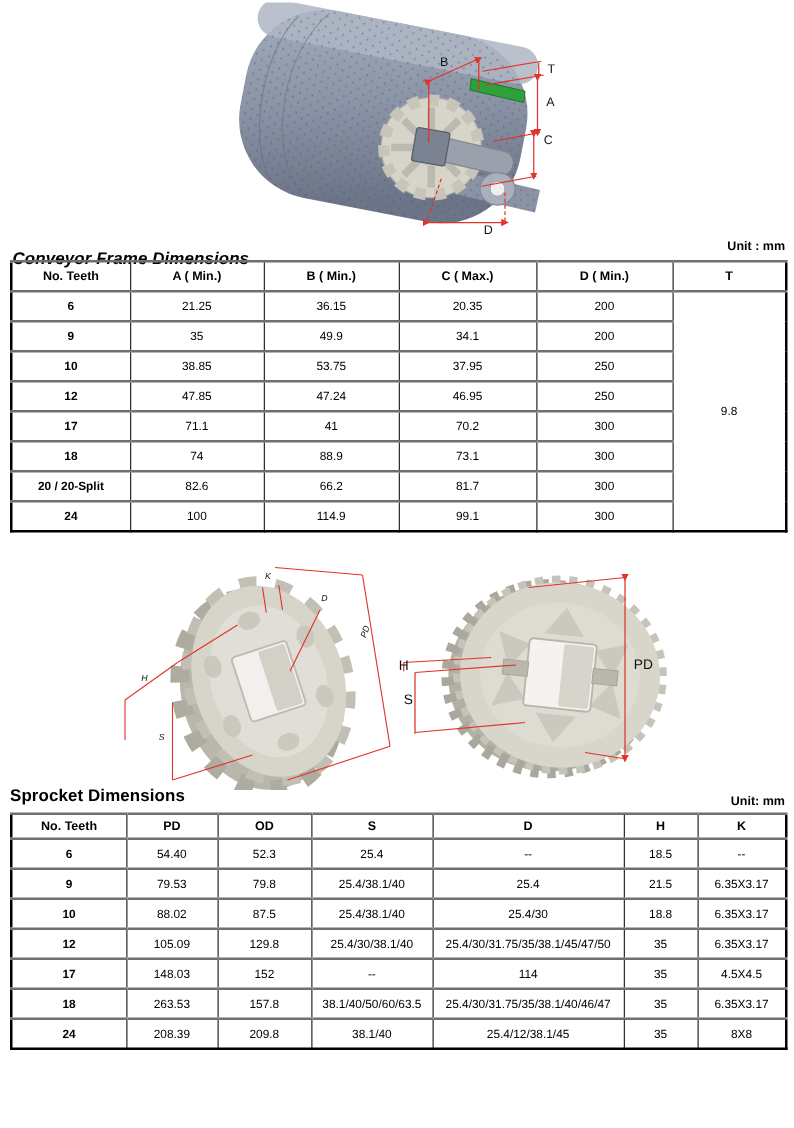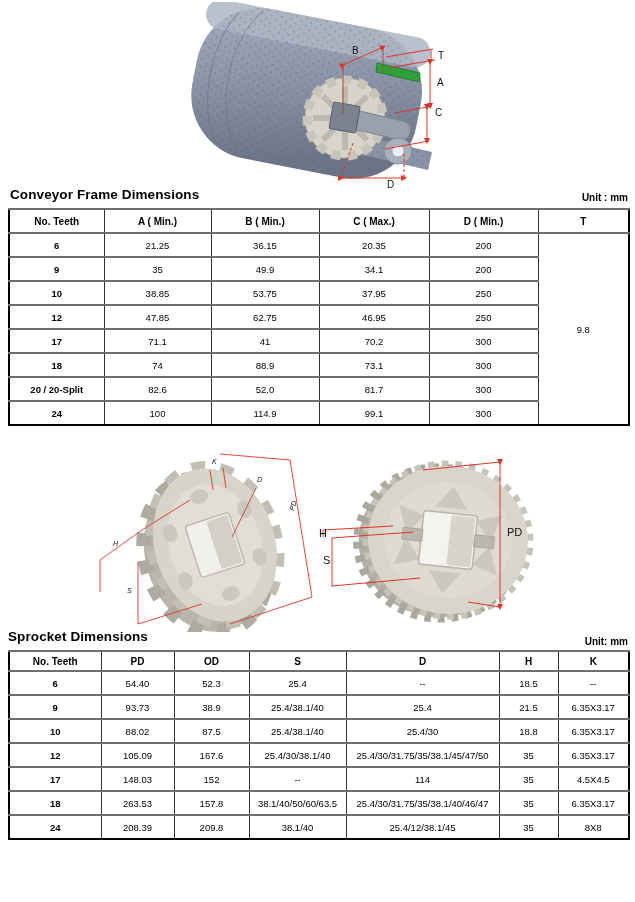--- a/index.html
+++ b/index.html
@@ -100,21 +100,21 @@
       <path d="M151,176 L214,176" marker-start="url(#arr)" marker-end="url(#arr)"></path>
     </g>
   </svg>
   <span class="fig-label" style="left:162px;top:44px;">B</span>
   <span class="fig-label" style="left:248px;top:49px;">T</span>
   <span class="fig-label" style="left:247px;top:76px;">A</span>
   <span class="fig-label" style="left:245px;top:106px;">C</span>
   <span class="fig-label" style="left:197px;top:178px;">D</span>
 </div>
 
-<div class="sec-title" style="left:10px;top:187px;">Conveyor Frame Dimensions</div>
+<div class="sec-title" style="left:10px;top:199px;font-style:italic;">Conveyor Frame Dimensions</div>
 <div class="unit" style="top:192px;">Unit : mm</div>
 
 <table id="frame-table" class="dim-table" style="top:208px;">
   <colgroup>
     <col style="width:95px">
       <col style="width:107px">
       <col style="width:108px">
     <col style="width:110px">
       <col style="width:109px">
       <col style="width:91px">
@@ -148,42 +148,42 @@
       <tr>
         <td class="rowhead">10</td>
         <td>38.85</td>
         <td>53.75</td>
         <td>37.95</td>
         <td>250</td>
       </tr>
       <tr>
         <td class="rowhead">12</td>
         <td>47.85</td>
-        <td>62.75</td>
+        <td>47.24</td>
         <td>46.95</td>
         <td>250</td>
       </tr>
       <tr>
         <td class="rowhead">17</td>
         <td>71.1</td>
         <td>41</td>
         <td>70.2</td>
         <td>300</td>
       </tr>
       <tr>
         <td class="rowhead">18</td>
         <td>74</td>
         <td>88.9</td>
         <td>73.1</td>
         <td>300</td>
       </tr>
       <tr>
         <td class="rowhead">20 / 20-Split</td>
         <td>82.6</td>
-        <td>52.0</td>
+        <td>66.2</td>
         <td>81.7</td>
         <td>300</td>
       </tr>
       <tr>
         <td class="rowhead">24</td>
         <td>100</td>
         <td>114.9</td>
         <td>99.1</td>
         <td>300</td>
       </tr>
@@ -311,40 +311,40 @@
         <td class="rowhead">6</td>
         <td>54.40</td>
         <td>52.3</td>
         <td>25.4</td>
         <td>--</td>
         <td>18.5</td>
         <td>--</td>
       </tr>
       <tr>
         <td class="rowhead">9</td>
-        <td>93.73</td>
-        <td>38.9</td>
+        <td>79.53</td>
+        <td>79.8</td>
         <td>25.4/38.1/40</td>
         <td>25.4</td>
         <td>21.5</td>
         <td>6.35X3.17</td>
       </tr>
       <tr>
         <td class="rowhead">10</td>
         <td>88.02</td>
         <td>87.5</td>
         <td>25.4/38.1/40</td>
         <td>25.4/30</td>
         <td>18.8</td>
         <td>6.35X3.17</td>
       </tr>
       <tr>
         <td class="rowhead">12</td>
         <td>105.09</td>
-        <td>167.6</td>
+        <td>129.8</td>
         <td>25.4/30/38.1/40</td>
         <td>25.4/30/31.75/35/38.1/45/47/50</td>
         <td>35</td>
         <td>6.35X3.17</td>
       </tr>
       <tr>
         <td class="rowhead">17</td>
         <td>148.03</td>
         <td>152</td>
         <td>--</td>

